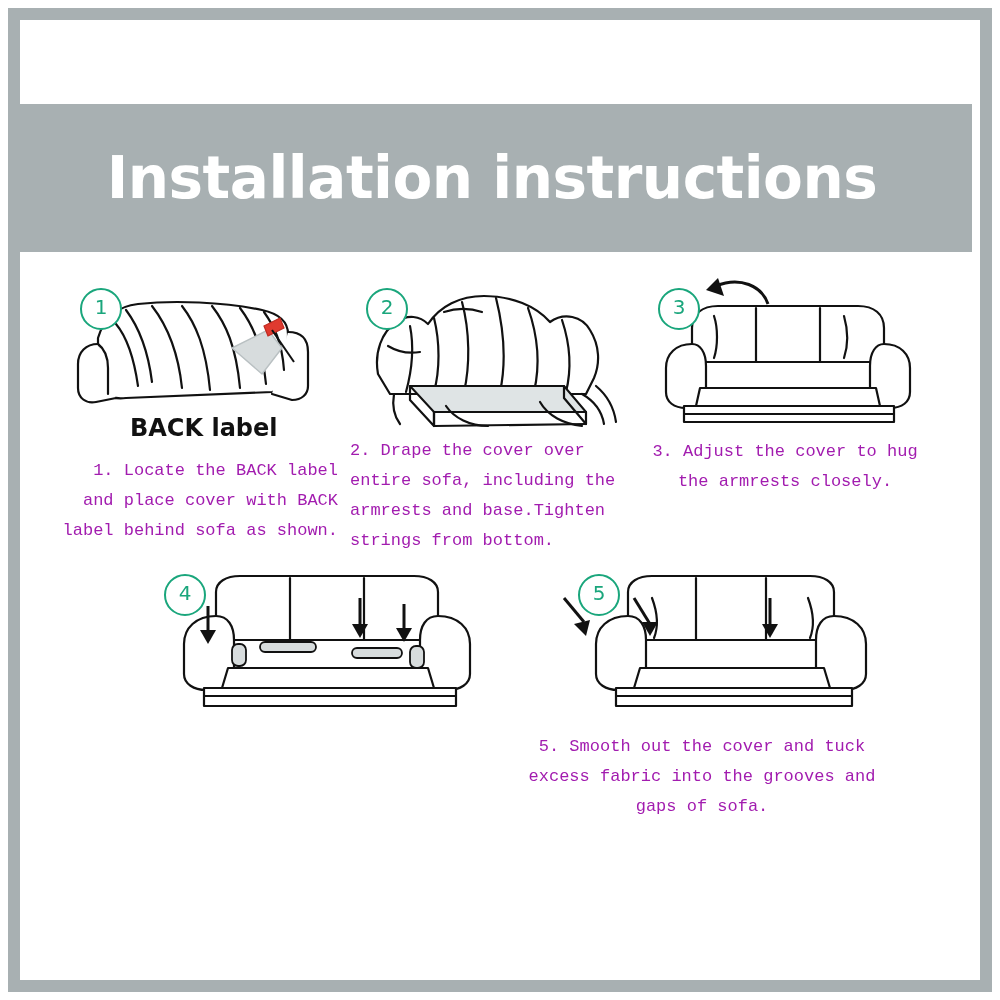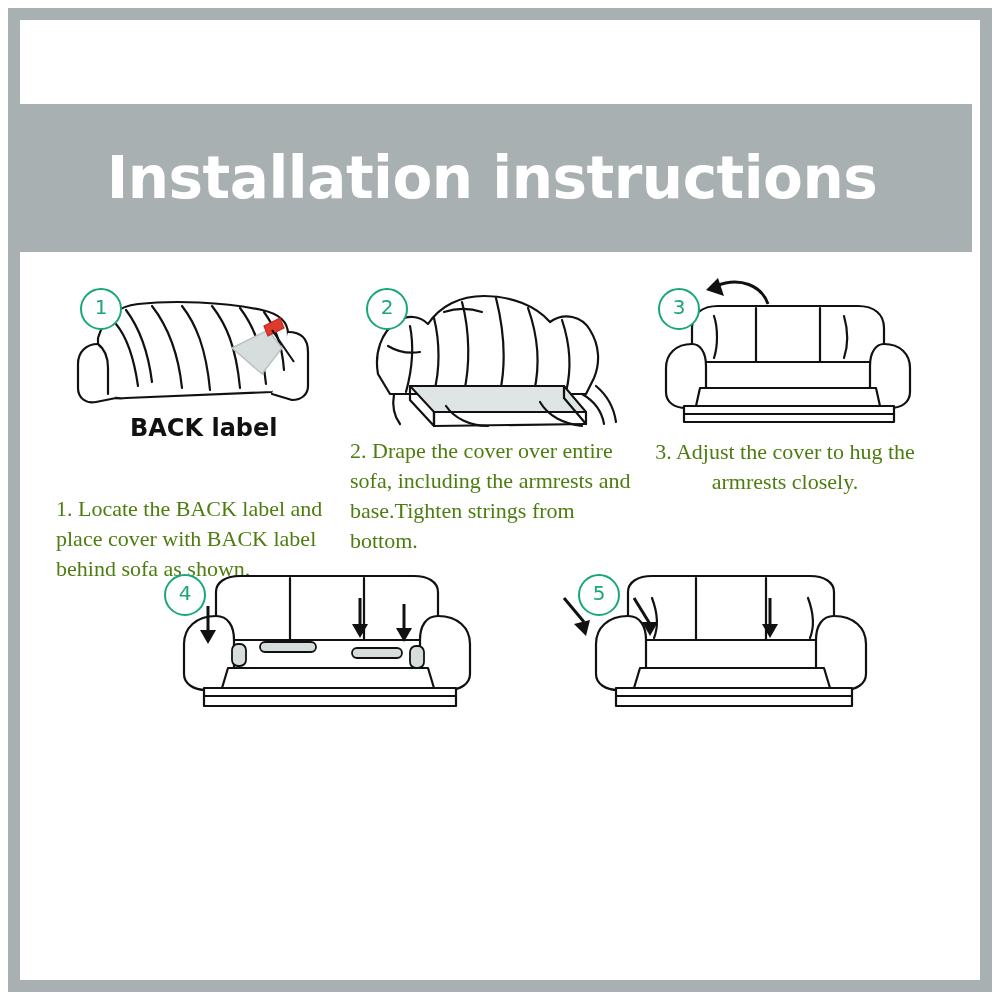--- a/index.html
+++ b/index.html
@@ -104,25 +104,25 @@
   }
   .art {
     position: relative;
     width: 100%;
     height: 170px;
   }
   .r2 .art { height: 140px; }
   .art svg { display: block; }
 
   .caption {
-    font-size: 22px;
+    font-size: 17px;
     line-height: 30px;
-    color: #4d7c0f;
+    color: #a21caf;
     text-align: center;
-    font-family: Liberation Serif, serif;
+    font-family: Liberation Mono, monospace;
   }
   .caption.left { text-align: left; }
   .back-label {
     position: absolute;
     font-size: 24px;
     font-weight: bold;
     color: #111111;
     font-family: "DejaVu Sans", sans-serif;
     text-align: center;
   }
@@ -168,21 +168,21 @@
 
               <path d="M176 82 L212 64 L226 82 L206 108 Z" fill="#d7dcdd" stroke="#b9c0c2" stroke-width="1.4"></path>
             </g>
 
             <path d="M208 60 L224 52 L228 62 L212 70 Z" fill="#e03a2f" stroke="#c02a20" stroke-width="1.2"></path>
 
             <path d="M216 64 L238 96" stroke="#111" stroke-width="2" fill="none"></path>
           </svg>
         </div>
         <div class="back-label" style="left:80px; top:148px;">BACK label</div>
-        <div class="caption left" style="margin-top:58px;">1. Locate the BACK label and place cover with BACK label behind sofa as shown.</div>
+        <div class="caption left" style="margin-top:20px;text-align:right;">1. Locate the BACK label and place cover with BACK label behind sofa as shown.</div>
       </div>
 
       <div class="step">
         <div class="badge" style="left:22px; top:22px;">2</div>
         <div class="art">
           <svg width="294" height="170" viewBox="0 0 294 170">
             <g fill="none" stroke="#111" stroke-width="2.2" stroke-linecap="round" stroke-linejoin="round">
 
               <path d="M28 108 C24 86 32 66 46 56 C58 48 70 50 78 58
                        C90 40 110 30 134 30 C162 30 186 40 200 56
@@ -312,17 +312,18 @@
               <path d="M116 28 L132 54"></path>
               <path d="M252 28 L252 58"></path>
             </g>
             <g fill="#111">
               <path d="M56 54 L72 50 L68 66 Z"></path>
               <path d="M124 52 L140 52 L132 66 Z"></path>
               <path d="M244 54 L260 54 L252 68 Z"></path>
             </g>
           </svg>
         </div>
+        <div class="caption" style="margin-top:22px;">5. Smooth out the cover and tuck excess fabric into the grooves and gaps of sofa.</div>
       </div>
     </div>
 
   </div>
 </div>
 
 </body></html>

